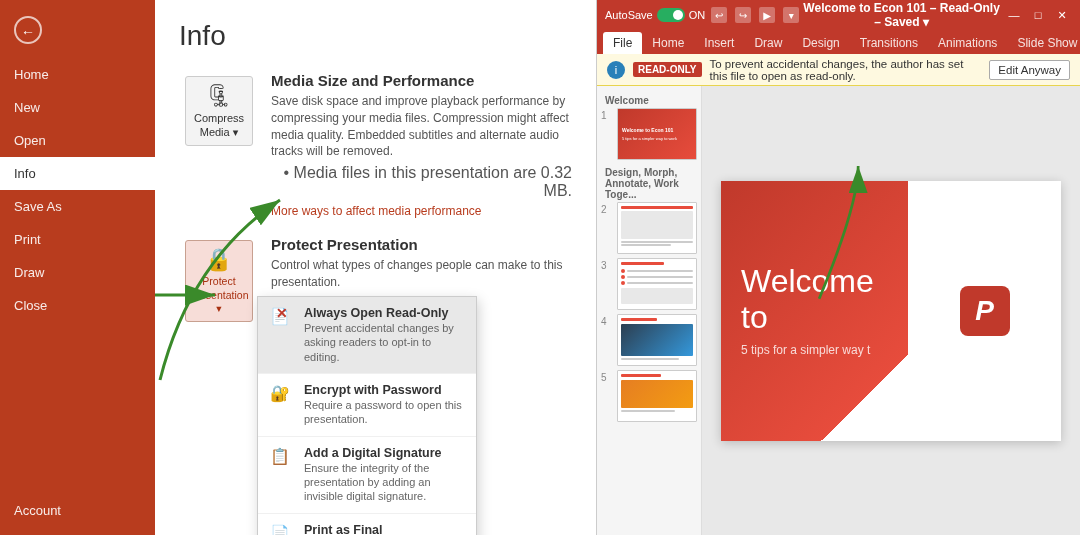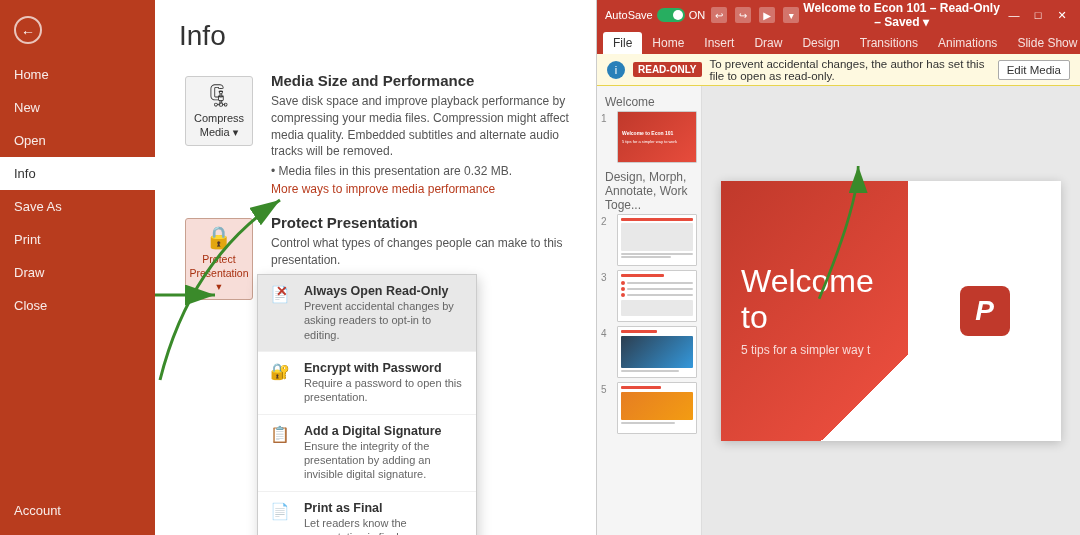--- a/index.html
+++ b/index.html
@@ -125,23 +125,24 @@
     }
     .card-link {
       color: #b83c1e;
       font-size: 12px;
       cursor: pointer;
       text-decoration: none;
       display: block;
       margin-top: 4px;
     }
     .card-bullet {
-      font-size: 12px;
+      font-size: 16px;
       color: #555;
       margin-top: 4px;
+      text-align: right;
     }
     .card-bullet::before { content: '• '; }
 
     
     .dropdown-menu {
       position: absolute;
       left: 78px;
       top: 60px;
       width: 220px;
       background: #fff;
@@ -340,24 +341,24 @@
     
     .slide-thumbnails {
       width: 105px;
       background: #f5f5f5;
       border-right: 1px solid #ddd;
       overflow-y: auto;
       flex-shrink: 0;
       padding: 6px 4px;
     }
     .thumbnail-section-label {
-      font-size: 12px;
+      font-size: 10px;
       color: #666;
       padding: 3px 4px 2px;
-      font-weight: 400;
+      font-weight: 700;
     }
     .thumbnail-item {
       display: flex;
       flex-direction: row;
       align-items: flex-start;
       gap: 4px;
       margin-bottom: 4px;
       cursor: pointer;
     }
     .thumbnail-num {
@@ -557,21 +558,21 @@
       <div class="card-icon-area">
         <div class="card-icon-btn">
           <div class="card-icon-svg">🗜</div>
           <div style="font-size:11px;line-height:1.3;text-align:center;">Compress<br>Media ▾</div>
         </div>
       </div>
       <div class="card-text">
         <div class="card-title">Media Size and Performance</div>
         <div class="card-desc">Save disk space and improve playback performance by compressing your media files. Compression might affect media quality. Embedded subtitles and alternate audio tracks will be removed.</div>
         <div class="card-bullet">Media files in this presentation are 0.32 MB.</div>
-        <a class="card-link">More ways to improve media performance</a>
+        <a class="card-link">More ways to affect media performance</a>
       </div>
     </div>
 
     <div class="section-card" style="position:relative;">
       <div class="card-icon-area">
         <div class="card-icon-btn protect-btn">
           <div class="card-icon-svg">🔒</div>
           <div style="font-size:10.5px;line-height:1.3;text-align:center;color:#a83010;">Protect<br>Presentation ▾</div>
         </div>
       </div>
@@ -668,21 +669,21 @@
     <div class="ribbon-tab">Transitions</div>
     <div class="ribbon-tab">Animations</div>
     <div class="ribbon-tab">Slide Show</div>
 
   </div>
 
   <div class="readonly-bar">
     <div class="readonly-icon">i</div>
     <span class="readonly-badge">READ-ONLY</span>
     <span class="readonly-text">To prevent accidental changes, the author has set this file to open as read-only.</span>
-    <button class="readonly-edit-btn">Edit Media</button>
+    <button class="readonly-edit-btn">Edit Anyway</button>
   </div>
 
   <div class="slide-area">
 
     <div class="slide-thumbnails">
       <div class="thumbnail-section-label">Welcome</div>
 
       <div class="thumbnail-item">
         <span class="thumbnail-num">1</span>
         <div class="thumbnail-img">

